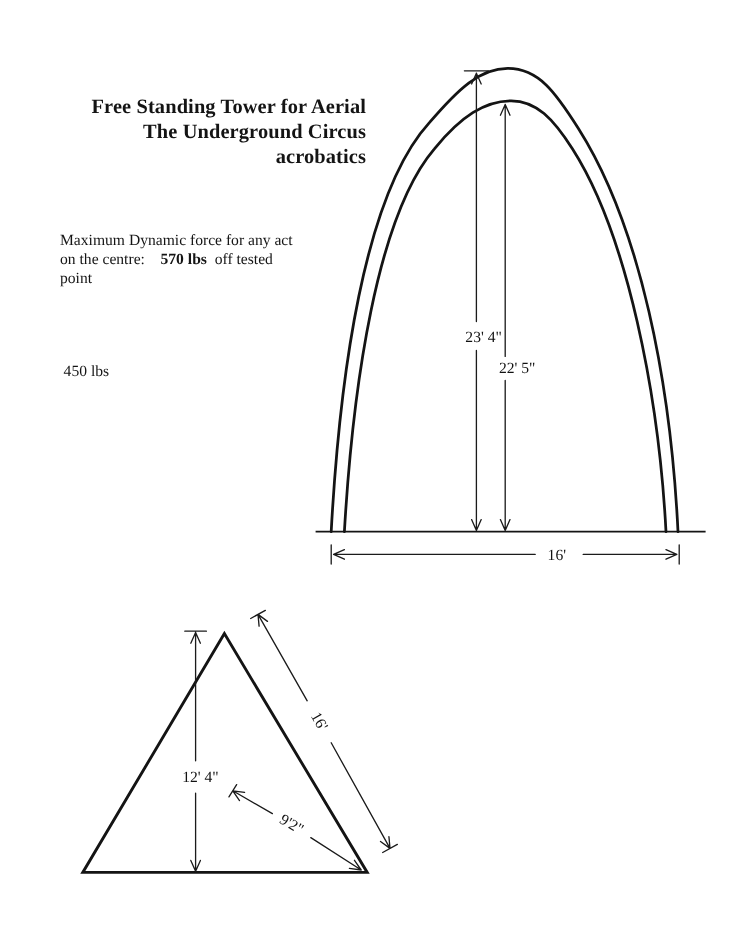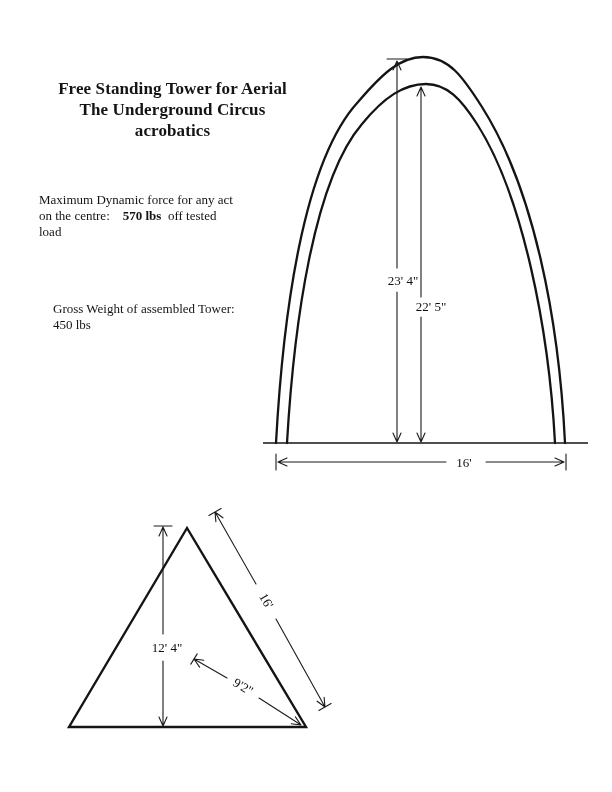--- a/index.html
+++ b/index.html
@@ -7,32 +7,32 @@
     position:relative;
     width:612px;height:792px;
     background:#ffffff;
     font-family:"Liberation Serif", serif;
     color:#141414;
     overflow:hidden;
   }
   .title{
     position:absolute;
     left:40px;top:78px;width:265px;
-    text-align:center;
+    text-align:right;
     font-size:17px;line-height:21px;
     font-weight:600;
     letter-spacing:0.1px;
   }
   .spec{
     position:absolute;
     font-size:13px;line-height:16px;
   }
   .spec div{white-space:pre;}
   .spec b{font-weight:700;}
-  #spec-max-force{left:39px;top:192px;}
+  #spec-max-force{left:50px;top:192px;}
   #spec-load-test{left:55px;top:255px;}
   #spec-gross-weight{left:53px;top:301px;}
   svg.drawing{position:absolute;left:0;top:0;}
   svg .outline{fill:none;stroke:#141414;stroke-width:2.3;stroke-linecap:round;}
   svg .tri{fill:none;stroke:#141414;stroke-width:2.4;stroke-linejoin:miter;}
   svg .ground{fill:none;stroke:#141414;stroke-width:1.4;}
   svg .dim{fill:none;stroke:#1b1b1b;stroke-width:1.1;stroke-linecap:round;}
   svg text{
     font-family:"Liberation Serif", serif;
     font-size:13px;
@@ -46,28 +46,27 @@
 
   <div class="title">
     <div>Free Standing Tower for Aerial</div>
     <div>The Underground Circus</div>
     <div>acrobatics</div>
   </div>
 
   <div class="spec" id="spec-max-force">
     <div>Maximum Dynamic force for any act</div>
     <div><span>on the centre:    </span><b>570 lbs</b><span>  off tested</span></div>
-    <div>load</div>
+    <div>point</div>
   </div>
 
   <div class="spec" id="spec-load-test">
   </div>
 
   <div class="spec" id="spec-gross-weight">
-    <div>Gross Weight of assembled Tower:</div>
     <div>450 lbs</div>
   </div>
 
   <svg class="drawing" width="612" height="792" viewBox="0 0 612 792">
 
     <g>
       <path class="outline" d="M 276 443 C 283 315 303 162 358 102 C 382 74 400 57 423 57 C 449 57 463 77 482 107 C 534 189 559 320 565 443"></path>
       <path class="outline" d="M 287 443 C 294 322 314 180 362 124 C 384 97 404 84 426 84 C 447 84 461 99 477 124 C 523 196 549 330 555 443"></path>
       <path class="ground" d="M 263 443 L 588 443"></path>
 

